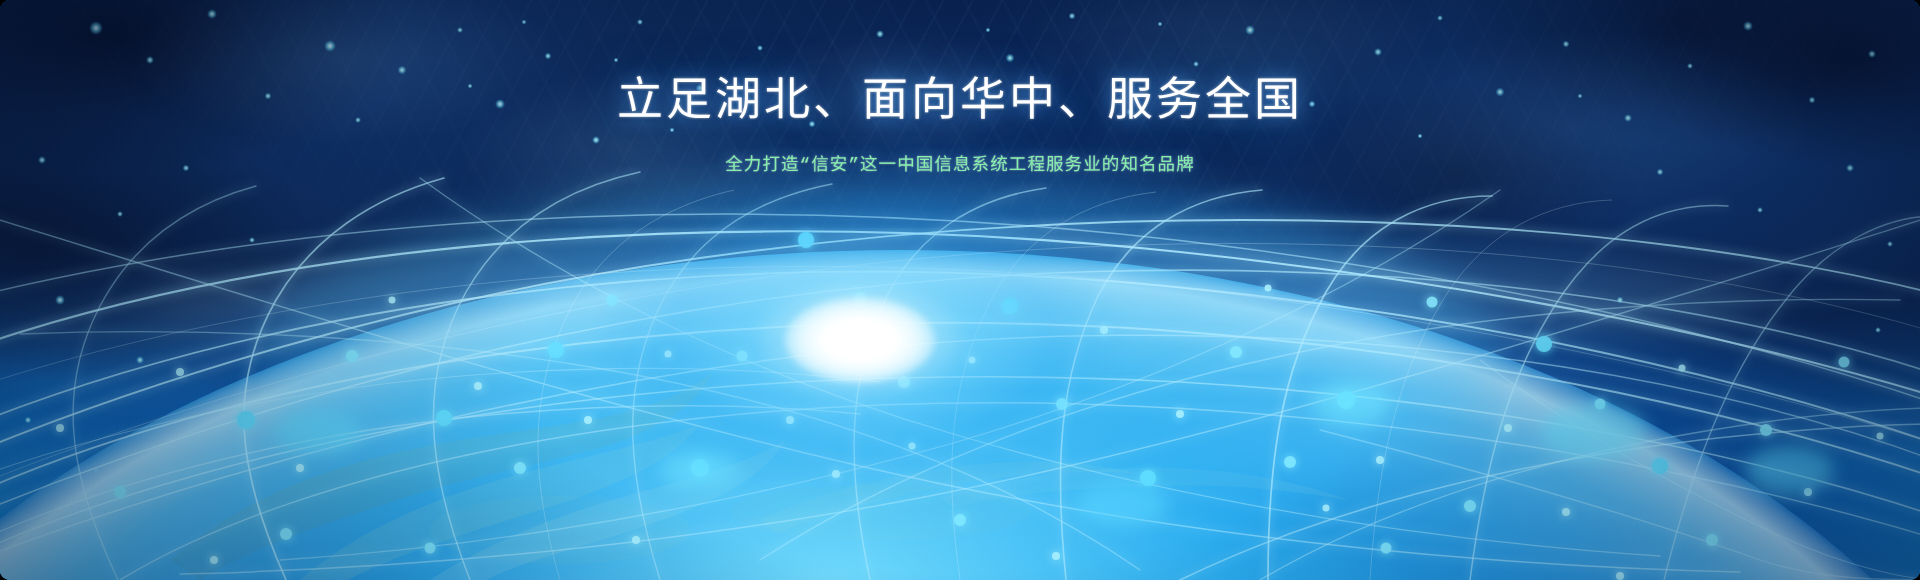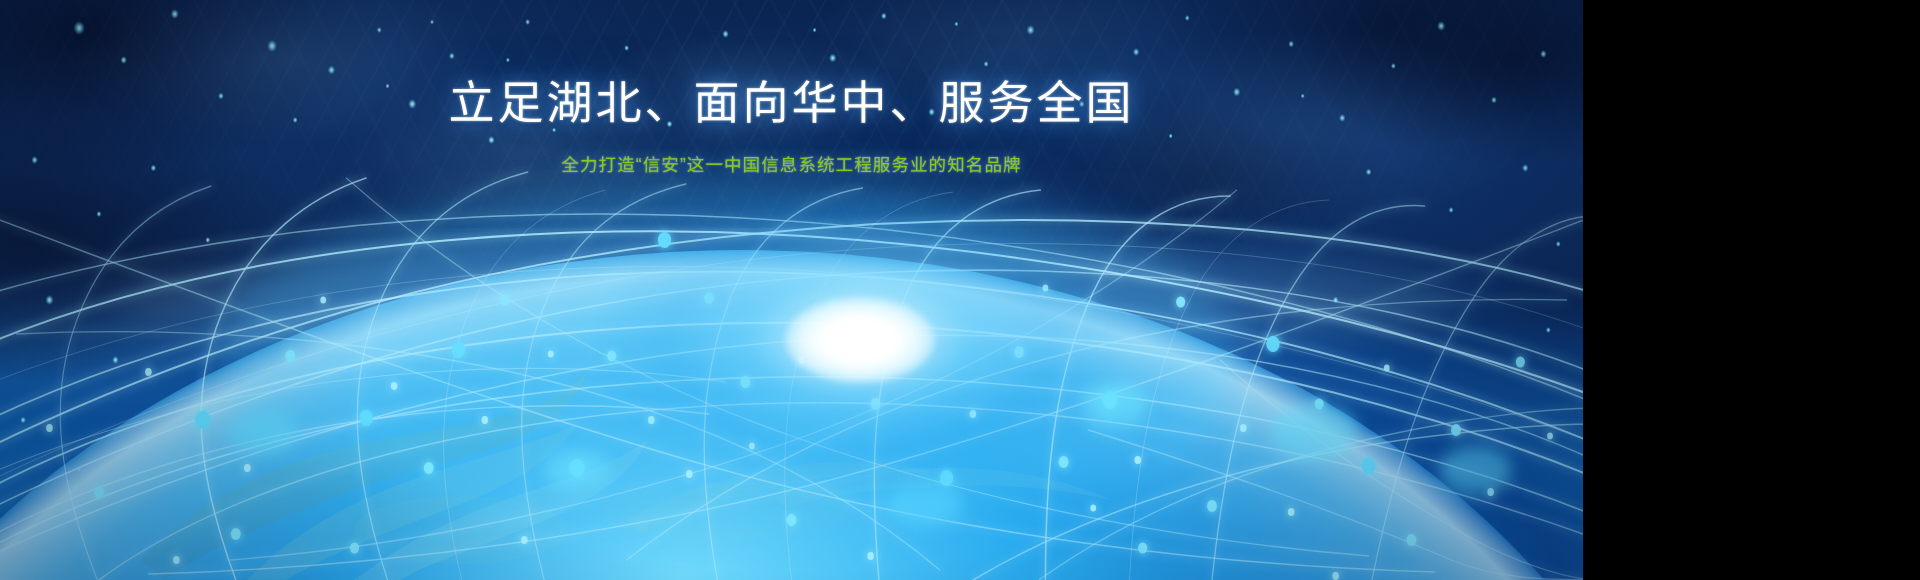--- a/index.html
+++ b/index.html
@@ -5,26 +5,27 @@
 <style>
   html, body {
     margin: 0;
     padding: 0;
     background: #000;
   }
   * { box-sizing: border-box; }
 
   .banner {
     position: relative;
-    width: 1583px;
+    width: 1920px;
     height: 580px;
     overflow: hidden;
-    font-family: Liberation Sans, sans-serif;
+    font-family: Liberation Mono, monospace;
     background: #0a2c63;
     user-select: none;
+    border-radius: 10px;
   }
 
   
   .layer { position: absolute; inset: 0; }
 
   .bg-base {
     background:
       radial-gradient(ellipse 1500px 620px at 52% 108%, #16a6f2 0%, #0f8ae0 18%, #0a68c4 34%, #0a4c9c 50%, rgba(10,52,116,0) 74%),
       radial-gradient(ellipse 900px 420px at 14% 12%,  #123a78 0%, #0d2c5e 45%, rgba(9,30,70,0) 78%),
       radial-gradient(ellipse 980px 460px at 88% 18%,  #123f82 0%, #0c2a5c 48%, rgba(9,28,66,0) 80%),
@@ -113,21 +114,21 @@
       0 0 46px rgba(40,130,230,.55),
       0 2px 5px rgba(4,24,60,.65);
     white-space: nowrap;
   }
   .subline {
     margin: 26px 0 0 0;
     font-size: 17.5px;
     line-height: 1.2;
     font-weight: 400;
     letter-spacing: 1.1px;
-    color: #84cc16;
+    color: #86efac;
     text-shadow:
       0 0 2px rgba(255,255,255,.5),
       0 0 12px rgba(100,185,255,.7),
       0 1px 4px rgba(4,24,60,.6);
     white-space: nowrap;
   }
 
   
   .vignette {
     background: radial-gradient(ellipse 1250px 620px at 50% 62%, rgba(0,0,0,0) 34%, rgba(3,14,40,.30) 74%, rgba(2,10,32,.55) 100%);

